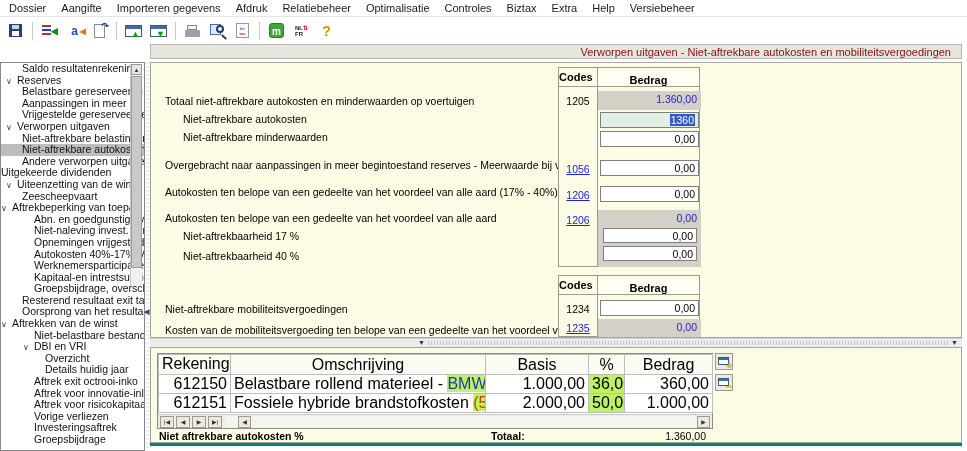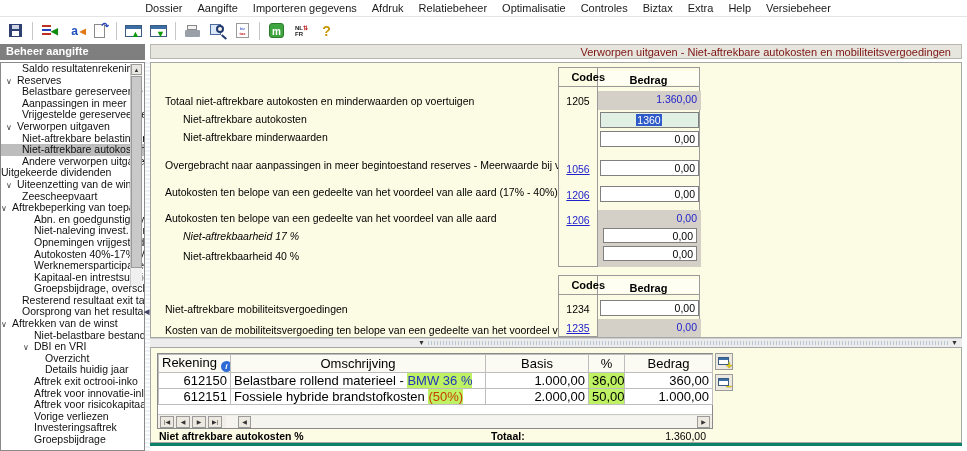--- a/index.html
+++ b/index.html
@@ -3,21 +3,21 @@
 <meta charset="utf-8">
 <style>
   * { box-sizing: border-box; margin:0; padding:0; }
   html,body { width:967px; height:451px; background:#fff; overflow:hidden;
     font-family:"Liberation Sans", sans-serif; }
   .app { position:relative; width:967px; height:451px; background:#fff; }
 
   
   .menubar { position:absolute; top:0; left:0; right:0; height:17px;
     display:flex; align-items:center; gap:15px; padding-left:9px;
-    font-size:11px; color:#1a1a1a; border-bottom:1px solid #e4e4e4; background:#fff;justify-content:center;}
+    font-size:11px; color:#1a1a1a; border-bottom:1px solid #e4e4e4; background:#fff;}
   .menubar span { cursor:default; white-space:nowrap; }
 
   
   .toolbar { position:absolute; top:18px; left:0; right:0; height:25px;
     display:flex; align-items:center; gap:2px; padding-left:4px; background:#fff;}
   .tbtn { width:23px; height:22px; display:inline-flex; align-items:center;
     justify-content:center; position:relative; }
   .tsep { width:1px; height:18px; background:#c9c9c9; margin:0 3px; }
   .fl { width:13px; height:13px; background:#2e3f73; position:relative; display:inline-block;}
   .fl i { position:absolute; top:1px; left:3px; width:7px; height:4px; background:#cdd4e6;}
@@ -83,44 +83,44 @@
     background:#fcfce4; border:1px solid #a6a6a6; }
   .flabel { position:absolute; font-size:10.5px; color:#000; white-space:nowrap; }
   .info { display:inline-block; width:11px; height:11px; border-radius:50%; background:#2e6bd6;
     color:#fff; font-size:8px; font-weight:bold; text-align:center; line-height:11px;
     margin-left:6px; vertical-align:-2px; }
   .info::before { content:"i"; font-style:italic; }
   .cbox { position:absolute; border:1px solid #9a9a9a; width:142px; background:#fcfce4;}
   .cbox .vline { position:absolute; left:38px; top:0; bottom:0; border-left:1px solid #9a9a9a;}
   .cbox .hhead { position:absolute; top:0; left:0; right:0; height:19px; border-bottom:1px solid #9a9a9a;
     font-weight:bold; font-size:11px; }
-  .cbox .hc { position:absolute; left:8px; width:38px; text-align:right; top:3px;}
+  .cbox .hc { position:absolute; left:0; width:38px; text-align:left; top:3px;}
   .cbox .hb { position:absolute; left:39px; right:0; text-align:center; top:3px; background:#fffef2; bottom:1px; padding-top:3px;}
   .code { position:absolute; width:38px; text-align:center; font-size:10.5px; color:#000;}
   .code a { color:#2222cc; text-decoration:underline; cursor:pointer;}
   .fld { position:absolute; background:#fff; border:1px solid #7f7f7f; font-size:10.5px;
     text-align:right; padding:1px 3px 0 3px; }
   .fro { position:absolute; background:#d4d0c8; color:#2222cc; font-size:10.5px;
     text-align:right; padding:2px 4px 0 3px; }
   .fedit { position:absolute; background:#e0f0e4; border:1px solid #7f7f7f; font-size:10.5px;
-    text-align:center; padding:1px 3px 8px 2px;}
+    text-align:right; padding:1px 3px 8px 2px;}
   .fedit .seltxt { background:#2f5bc8; color:#fff; padding:0 1px;}
 
   .hsplit { position:absolute; top:294px; left:0; right:0; height:9px; background:#ececec;
     border-top:1px solid #d0d0d0;}
   .hsplit .dots { position:absolute; left:278px; right:14px; top:2px; bottom:2px;
     background:repeating-linear-gradient(90deg,#b9c6d8 0 1px,#ececec 1px 3px);}
   .hsplit b { position:absolute; font-size:7px; color:#333; top:0px;}
   .hsplit .a1 { left:268px; } .hsplit .a2 { right:4px; }
 
   .detail-panel { position:absolute; top:303px; left:0; right:0; height:96px;
     background:#fcfce4; border:1px solid #a6a6a6;}
   .grid-box { position:absolute; left:6px; top:5px; width:556px; height:76px;
     background:#fff; border:1px solid #8a8a8a;}
-  table.grid { border-collapse:collapse; width:554px; font-size:13px; table-layout:fixed;}
+  table.grid { border-collapse:collapse; width:554px; font-size:16px; table-layout:fixed;}
   table.grid td, table.grid th { border:1px solid #bdbdbd; height:16px; padding:0 3px;
     overflow:hidden; white-space:nowrap;}
   table.grid th { font-weight:normal; text-align:center; background:#fbfbf3; }
   .tr-num { text-align:right;margin-top:48px; }
   .hl { background:#bef264; }
   .hl-blue { color:#2035bb; }
   .hl-red { color:#c83c00; }
   .gnav { position:absolute; left:0; right:0; bottom:0; height:14px; background:#f1eee7;
     border-top:1px solid #c8c8c8; }
   .gbtn { position:absolute; top:1px; width:14px; height:12px; background:#ece9e0;
@@ -224,21 +224,20 @@
         <span class="nlfr">NL<i>⇅</i><br>FR<b>&nbsp;</b></span>
       </span>
     <span class="tbtn">
         <span class="qic">?</span>
       </span>
   </div>
 
   <div class="content">
 
     <div class="sidebar">
-      <div class="sb-head">Beheer aangifte</div>
       <div class="tree">
         <div class="ti lvl2">Saldo resultatenrekening</div>
         <div class="ti c1"><span class="chev"></span><span>Reserves</span></div>
         <div class="ti lvl2">Belastbare gereserveerde w</div>
         <div class="ti lvl2">Aanpassingen in meer en in</div>
         <div class="ti lvl2">Vrijgestelde gereserveerde</div>
         <div class="ti c1"><span class="chev"></span><span>Verworpen uitgaven</span></div>
         <div class="ti lvl2">Niet-aftrekbare belastingen</div>
         <div class="ti lvl2 sel">Niet-aftrekbare autokosten</div>
         <div class="ti lvl2">Andere verworpen uitgaven</div>
@@ -280,21 +279,21 @@
       <div class="m-title">Verworpen uitgaven - Niet-aftrekbare autokosten en mobiliteitsvergoedingen</div>
 
       <div class="form-panel">
 
         <div class="flabel" style="left:14px; top:32px;">Totaal niet-aftrekbare autokosten en minderwaarden op voertuigen</div>
         <div class="flabel" style="left:32px; top:50px;">Niet-aftrekbare autokosten</div>
         <div class="flabel" style="left:32px; top:68px;">Niet-aftrekbare minderwaarden</div>
         <div class="flabel" style="left:14px; top:96px;"><span>Overgebracht naar aanpassingen in meer begintoestand reserves - Meerwaarde bij verkoop</span><span class="info"></span></div>
         <div class="flabel" style="left:14px; top:123px;">Autokosten ten belope van een gedeelte van het voordeel van alle aard (17% - 40%)</div>
         <div class="flabel" style="left:14px; top:149px;">Autokosten ten belope van een gedeelte van het voordeel van alle aard</div>
-        <div class="flabel" style="left:32px; top:167px;font-style:italic;">Niet-aftrekbaarheid 17 %</div>
+        <div class="flabel" style="left:32px; top:167px;">Niet-aftrekbaarheid 17 %</div>
         <div class="flabel" style="left:32px; top:187px;">Niet-aftrekbaarheid 40 %</div>
 
         <div class="cbox" style="left:407px; top:4px; height:200px;">
           <div class="vline"></div>
           <div class="hhead">
             <span class="hb">Bedrag</span>
             <span class="hc">Codes</span>
           </div>
           <div class="code" style="top:27px;">1205</div>
           <div class="fro" style="left:39px; top:23px; width:103px; height:19px;">1.360,00</div>

